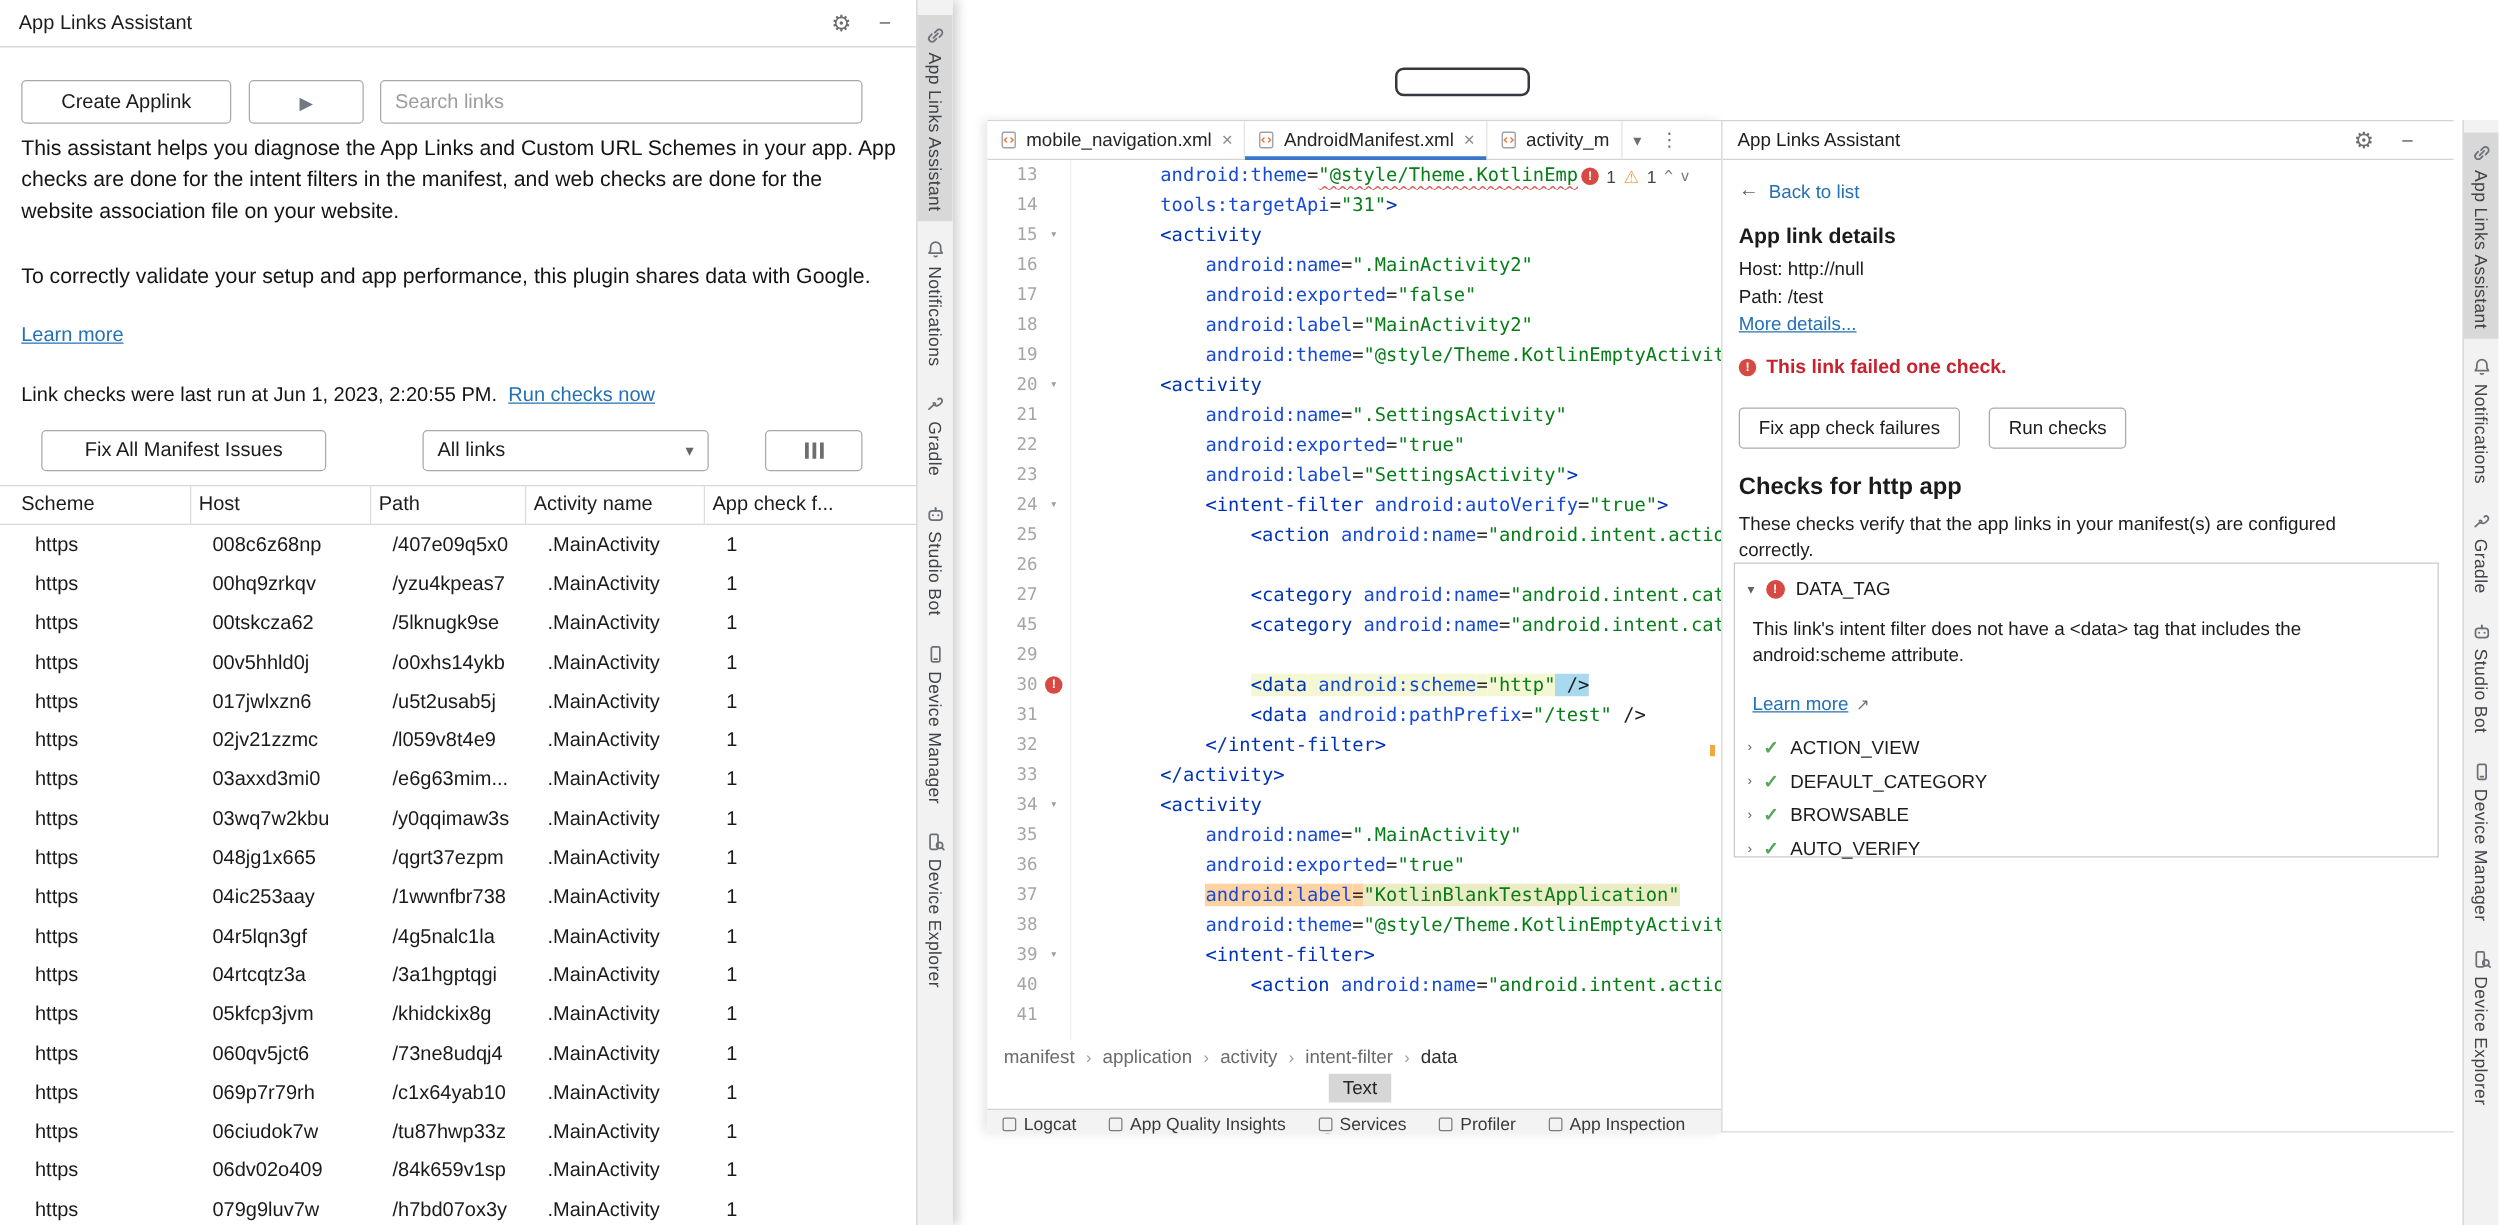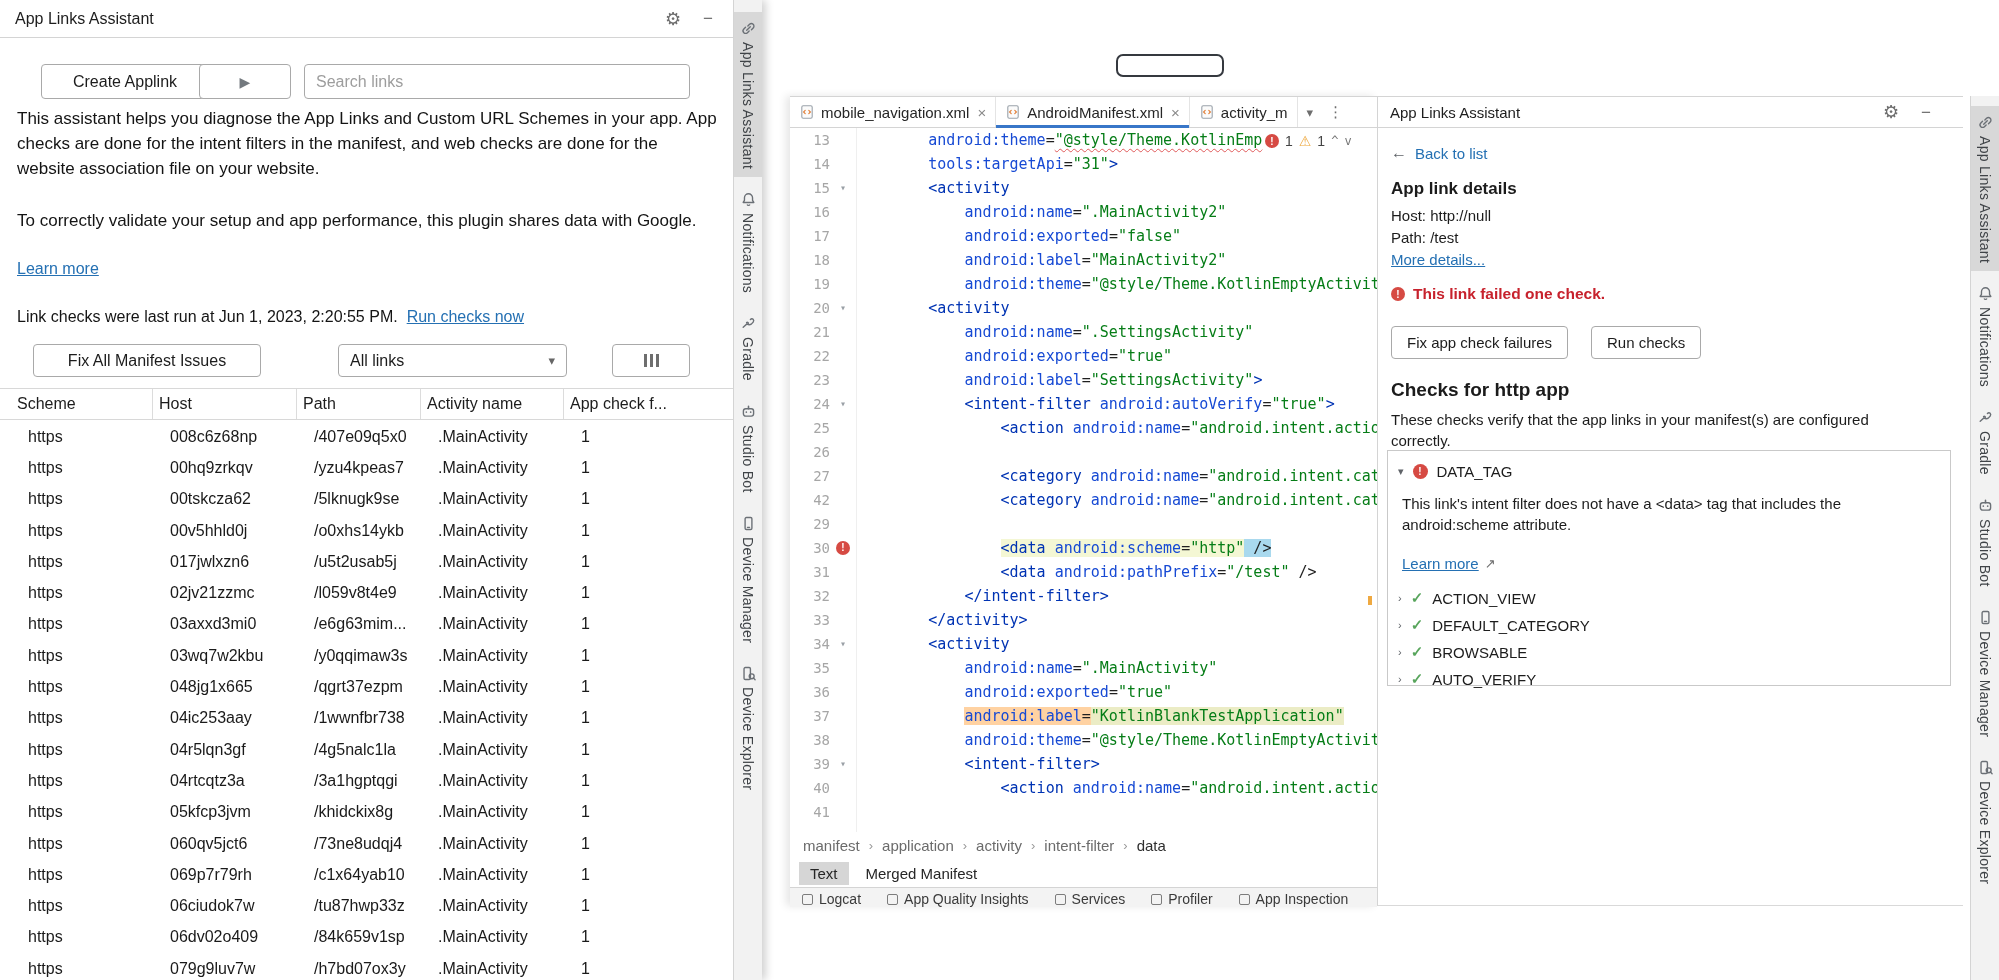--- a/index.html
+++ b/index.html
@@ -8,21 +8,21 @@
 
   
   .left-window{position:absolute;left:0;top:0;width:762px;height:980px;background:#fff;box-shadow:4px 0 8px rgba(0,0,0,.18);}
   .lw-header{position:absolute;left:0;top:0;width:733px;height:38px;border-bottom:1px solid #d4d4d4;display:flex;align-items:center;background:#fff;box-sizing:border-box;}
   .lw-title{font-size:16px;color:#1d1d1d;padding-left:15px;}
   .hdr-icons{margin-left:auto;display:flex;gap:22px;padding-right:20px;color:#6e6e6e;align-items:center;}
   .gear{font-size:18px;line-height:1;}
   .minim{font-size:17px;line-height:1;}
 
   .btn{position:absolute;background:#fff;border:1px solid #a9a9a9;border-radius:4px;font-family:inherit;font-size:16px;color:#1c1c1c;display:flex;align-items:center;justify-content:center;box-sizing:border-box;padding:0 10px;}
-  .create-btn{left:17px;top:64px;width:168px;height:35px;margin-left:24px;}
+  .create-btn{left:17px;top:64px;width:168px;height:35px;}
   .play-btn{left:199px;top:64px;width:92px;height:35px;}
   .play-glyph{color:#73797e;font-size:14px;}
   .search-input{position:absolute;left:304px;top:64px;width:386px;height:35px;border:1px solid #a9a9a9;border-radius:4px;font-size:16px;padding:0 11px;box-sizing:border-box;color:#be185d;font-family:inherit;outline:none;}
   .search-input::placeholder{color:#9d9d9d;}
 
   .desc{position:absolute;left:17px;width:702px;font-size:17px;line-height:25px;color:#141414;margin:0;}
   .d1{top:106px;}
   .d2{top:208px;}
   .link{color:#2470b3;text-decoration:underline;font-size:16px;cursor:pointer;}
   .lm{position:absolute;left:17px;top:260px;}
@@ -85,21 +85,21 @@
   .err-ball.sm{width:14px;height:14px;}
   .fold{color:#9aa0a6;font-size:10px;}
   .inspect-widget{position:absolute;left:472px;top:5px;display:flex;align-items:center;gap:6px;font-family:"Liberation Sans",sans-serif;font-size:14px;color:#444;background:rgba(255,255,255,.85);padding:0 3px;}
   .warn{color:#eda538;font-size:14px;}
   .navchev{color:#777;font-size:12px;font-family:"DejaVu Sans Mono",monospace;}
   .stripe-mark{position:absolute;right:5px;top:468px;width:4px;height:9px;background:#efa941;}
 
   .crumbs{position:absolute;left:0;top:735px;width:100%;height:27px;display:flex;align-items:center;gap:9px;padding-left:13px;font-size:15px;color:#6b6b6b;box-sizing:border-box;background:#fff;}
   .crumb:last-child{color:#2e2e2e;}
   .crumb-sep{color:#9a9a9a;font-size:13px;}
-  .btabs{position:absolute;left:0;top:762px;width:100%;height:28px;display:flex;align-items:center;gap:6px;padding-left:9px;font-size:15px;color:#262626;box-sizing:border-box;background:#fff;}
+  .btabs{position:absolute;left:0;top:762px;width:100%;height:28px;display:flex;align-items:center;gap:6px;padding-left:9px;font-size:15px;color:#262626;box-sizing:border-box;background:#fff;flex-direction:column;}
   .btab{padding:3px 11px;}
   .btab.selected{background:#d6d6d6;}
   .statusbar{position:absolute;left:0;top:790px;width:100%;height:20px;background:#f3f3f3;border-top:1px solid #d4d4d4;display:flex;align-items:flex-start;gap:26px;padding:3px 0 0 12px;font-size:14px;color:#3a3a3a;box-sizing:border-box;overflow:hidden;white-space:nowrap;}
   .status-item{display:flex;align-items:center;gap:6px;flex:none;}
   .status-icon{width:11px;height:11px;border:1.5px solid #7c7c7c;border-radius:2px;flex:none;box-sizing:border-box;}
 
   
   .assistant{position:absolute;left:1377px;top:96px;width:586px;height:810px;background:#fff;border-left:1px solid #d4d4d4;border-top:1px solid #d4d4d4;border-bottom:1px solid #d9d9d9;box-sizing:border-box;}
   .as-header{height:31px;border-bottom:1px solid #d4d4d4;display:flex;align-items:center;padding:0 12px;box-sizing:border-box;}
   .as-title{font-size:15px;color:#1d1d1d;}
@@ -480,21 +480,21 @@
           <span class="ln">26</span>
           <span class="ann"></span>
           <span class="codeln"></span>
         </div>
         <div class="cl">
           <span class="ln">27</span>
           <span class="ann"></span>
           <span class="codeln">                <span class="t-tag">&lt;category</span><span class="t-plain"> </span><span class="t-attr">android:name</span><span class="t-plain">=</span><span class="t-val">"android.intent.cate</span></span>
         </div>
         <div class="cl">
-          <span class="ln">42</span>
+          <span class="ln">45</span>
           <span class="ann"></span>
           <span class="codeln">                <span class="t-tag">&lt;category</span><span class="t-plain"> </span><span class="t-attr">android:name</span><span class="t-plain">=</span><span class="t-val">"android.intent.cate</span></span>
         </div>
         <div class="cl">
           <span class="ln">29</span>
           <span class="ann"></span>
           <span class="codeln"></span>
         </div>
         <div class="cl">
           <span class="ln">30</span>

